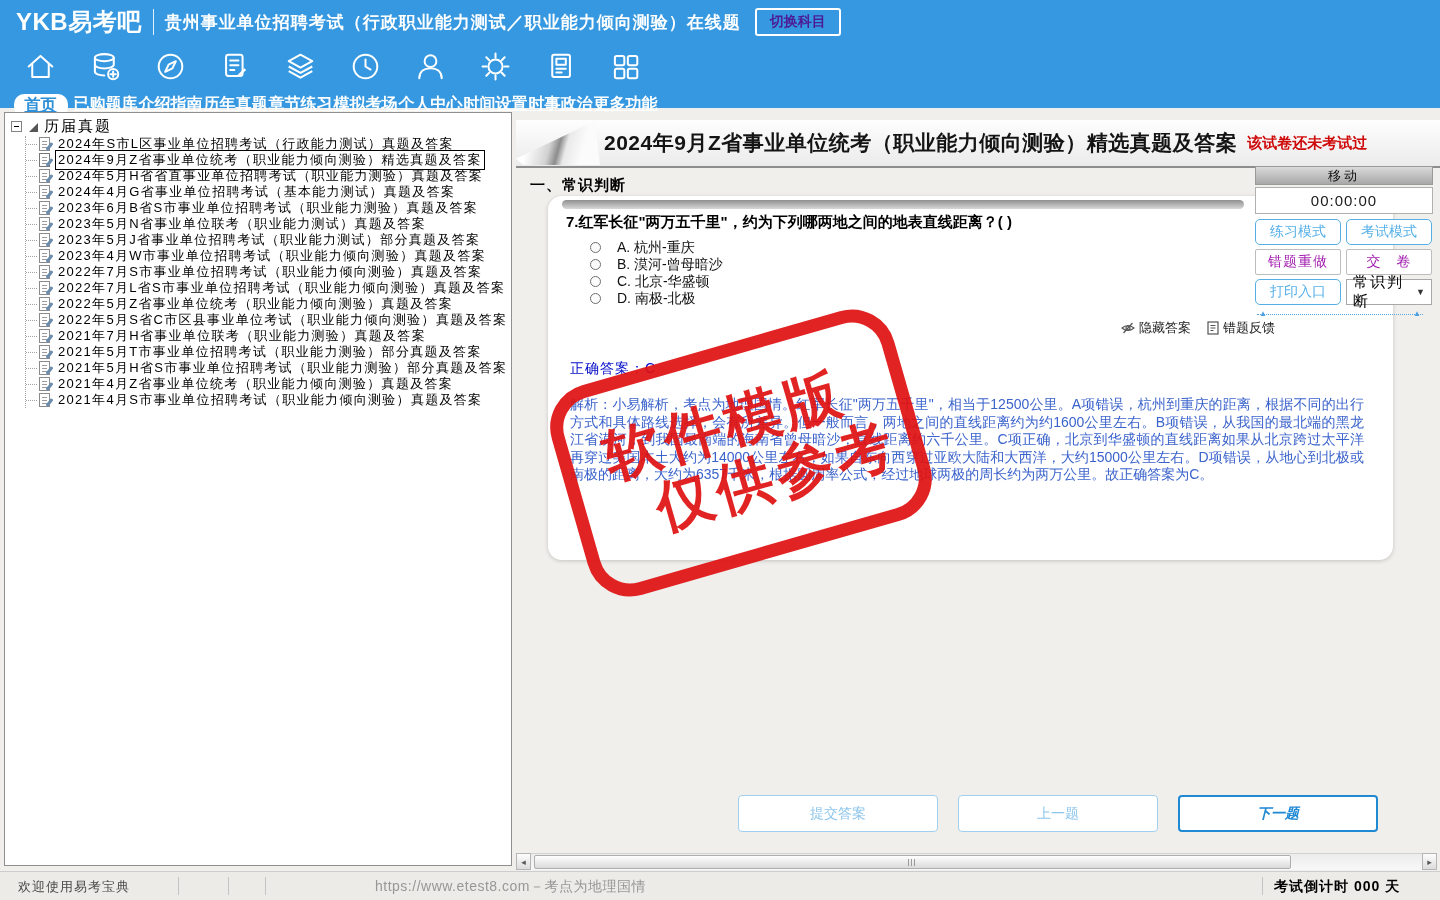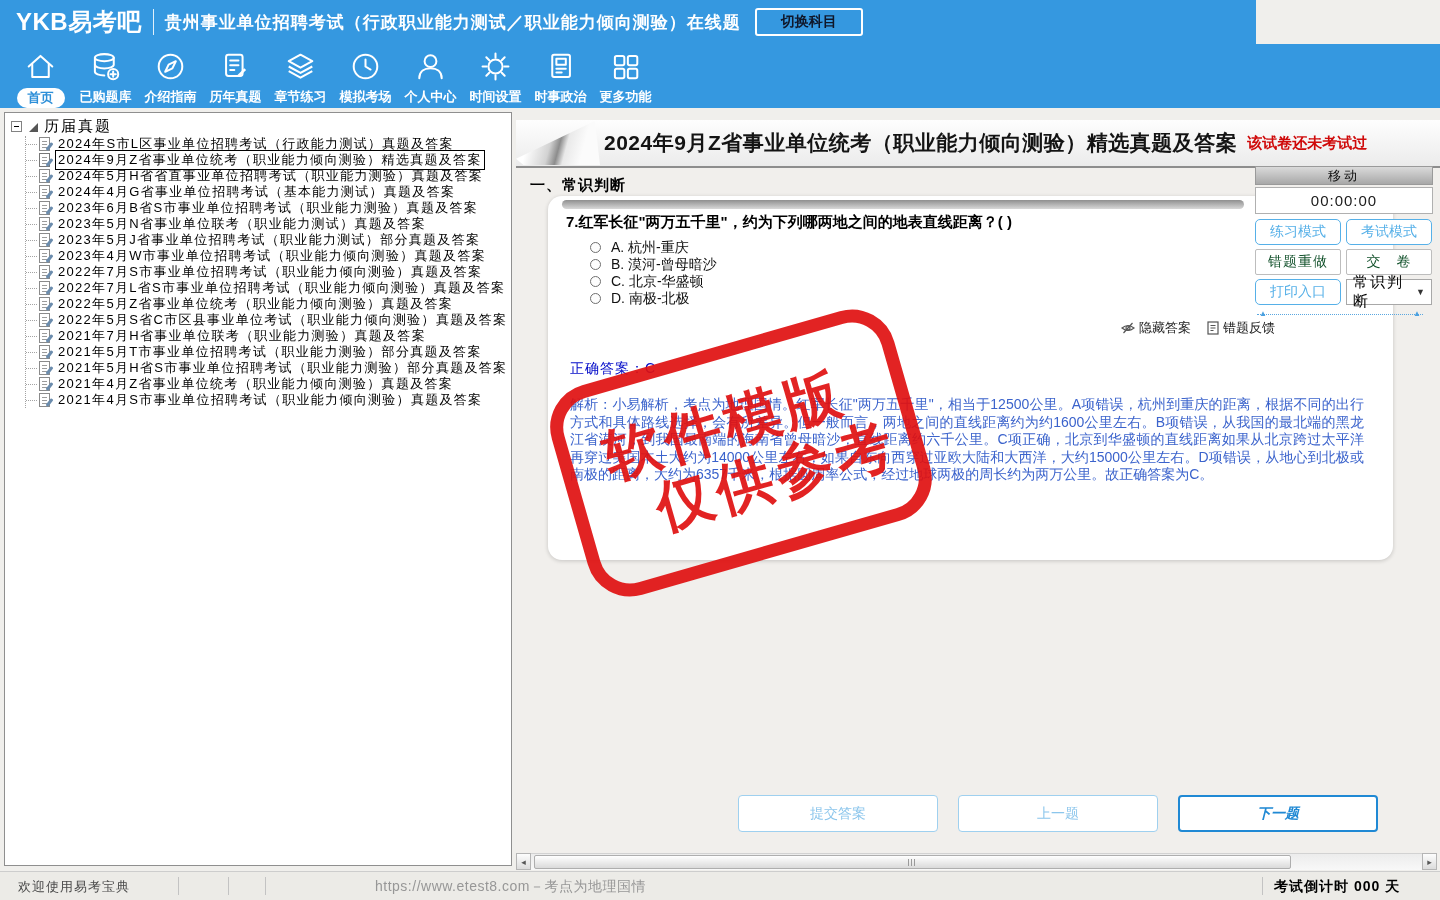--- a/index.html
+++ b/index.html
@@ -1,35 +1,35 @@
 <!DOCTYPE html>
 <html><head>
 <meta charset="utf-8">
 <style>
   * { margin:0; padding:0; box-sizing:border-box; }
   html,body { width:1440px; height:900px; }
   body { font-family:"Liberation Sans","DejaVu Sans",sans-serif; }
   .app { position:relative; width:1440px; height:900px; background:#f0efec; overflow:hidden; }
 
   
-  .header { position:absolute; left:0; top:0; width:1256px; height:44px; background:#3598e0;
+  .header { position:absolute; left:0; top:0; width:1440px; height:44px; background:#3598e0;
             display:flex; align-items:center; padding-left:16px; }
   .logo { font-size:24px; font-weight:bold; color:#fff; letter-spacing:.5px; }
   .logo-divider { width:1px; height:26px; background:rgba(255,255,255,.85); margin:0 11px; }
   .header-title { font-size:17px; font-weight:bold; color:#fff; letter-spacing:1px; }
   .switch-btn { margin-left:14px; background:transparent; border:2px solid #fff; border-radius:3px;
-                color:#0f172a; font-size:14px; font-weight:bold; padding:3px 24px; cursor:pointer;
+                color:#4c1d95; font-size:14px; font-weight:bold; padding:3px 13px; cursor:pointer;
                 font-family:inherit; }
 
   
   .toolbar { position:absolute; left:0; top:44px; width:1440px; height:64px; background:#3598e0;
              display:flex; padding-left:8px; }
   .tool-item { width:65px; display:flex; flex-direction:column; align-items:center; padding-top:6px; cursor:pointer; }
   .tool-item svg { width:33px; height:33px; flex:none; }
-  .tool-label { font-size:13px; font-weight:bold; color:#fff; white-space:nowrap; margin-top:5px; }
+  .tool-label { font-size:16px; font-weight:bold; color:#fff; white-space:nowrap; margin-top:11px;text-decoration:underline; }
   .tool-label.active { background:#fff; color:#2d8fd8; border-radius:10px; padding:1px 11px; }
 
   
   .sidebar { position:absolute; left:4px; top:112px; width:508px; height:754px; background:#fff;
              border:1px solid #8f8f8f; padding:4px 2px 0 6px; overflow:hidden; }
   .tree-root { display:flex; align-items:center; gap:5px; height:19px; font-size:15px; color:#000; letter-spacing:2px; cursor:default; }
   .expand-box { width:11px; height:11px; border:1px solid #828282; background:#fff; position:relative; flex:none; cursor:pointer; }
   .expand-box::before { content:''; position:absolute; left:2px; right:2px; top:4px; height:1px; background:#000; }
   .folder-icon { width:12px; height:12px; flex:none; }
   .tree-children { margin-left:14px; border-left:1px dotted #a3a3a3; }
@@ -56,21 +56,21 @@
 
   
   .content { position:absolute; left:516px; top:168px; width:924px; height:702px; background:#f1efec; }
   .section-title { position:absolute; left:14px; top:8px; font-size:15px; font-weight:bold; color:#000; letter-spacing:1px; }
   .question-card { position:absolute; left:32px; top:28px; width:845px; height:364px; background:#fff;
                    border-radius:14px; box-shadow:0 1px 4px rgba(0,0,0,.18); }
   .drag-bar { position:absolute; left:14px; top:4px; width:682px; height:9px; border-radius:5px;
               background:linear-gradient(#8f8f8f,#d8d8d8); cursor:grab; }
   .question-text { position:absolute; left:18px; top:17px; font-size:15px; font-weight:bold; color:#000; }
   .options { position:absolute; left:42px; top:43px; display:flex; flex-direction:column; }
-  .option { display:flex; align-items:center; gap:10px; height:17px; font-size:14px; color:#111; cursor:pointer; }
+  .option { display:flex; align-items:center; gap:16px; height:17px; font-size:14px; color:#111; cursor:pointer; }
   .radio { width:11px; height:11px; border:1px solid #6f6f6f; border-radius:50%; background:#fdfdfd; flex:none; }
   .answer-tools { position:absolute; right:118px; top:123px; display:flex; gap:16px; align-items:center;
                   font-size:13px; color:#222; }
   .tool-link { display:flex; align-items:center; gap:4px; cursor:pointer; white-space:nowrap; }
   .answer { position:absolute; left:22px; top:164px; font-size:14px; color:#0009c8; letter-spacing:1px; }
   .analysis { position:absolute; left:22px; top:200px; width:794px; font-size:14px; color:#3b63cc;
               line-height:17.6px; text-align:justify; }
 
   
   .stamp { position:absolute; left:47px; top:176px; width:356px; height:218px;
@@ -98,21 +98,21 @@
 
   
   .float-panel { position:absolute; left:1255px; top:166px; width:178px; z-index:6; }
   .panel-title { height:19px; background:linear-gradient(#dadada,#a8a8a8); border:1px solid #9a9a9a;
                  font-size:13px; color:#111; text-align:center; line-height:17px; letter-spacing:3px; cursor:move; }
   .timer { margin-top:2px; height:27px; background:#fff; border:1px solid #b0b0b0; font-size:15px;
            color:#1a1a1a; text-align:center; line-height:25px; letter-spacing:1px; }
   .panel-grid { margin-top:5px; display:grid; grid-template-columns:86px 86px; gap:4px 5px; }
   .p-btn { height:26px; background:#fff; font-size:14px; cursor:pointer; font-family:inherit; }
   .p-btn.blue { border:1px solid #56b0e8; color:#56b0e8; border-radius:5px; }
-  .p-btn.gray { border:1px solid #bdbdbd; color:#14532d; border-radius:2px; letter-spacing:1px; }
+  .p-btn.gray { border:1px solid #bdbdbd; color:#a21caf; border-radius:2px; letter-spacing:1px; }
   .p-select { height:26px; background:#fff; border:1px solid #a8a8a8; display:flex; align-items:center;
               justify-content:space-between; padding:0 6px; font-size:15px; color:#000; letter-spacing:2px; cursor:pointer; }
   .caret { font-size:9px; color:#333; letter-spacing:0; }
   .dotted-line { margin:9px 10px 0 2px; border-top:1px dotted #5aa7e0; position:relative; height:6px; cursor:ns-resize; }
   .tri { position:absolute; top:-6px; color:#4aa0e0; font-size:8px; }
   .tri.l { left:2px; } .tri.r { right:2px; }
 
   
   .statusbar { position:absolute; left:0; bottom:0; width:1440px; height:29px; background:#ecebe7;
                border-top:1px solid #cdcdcd; font-size:13px; }

